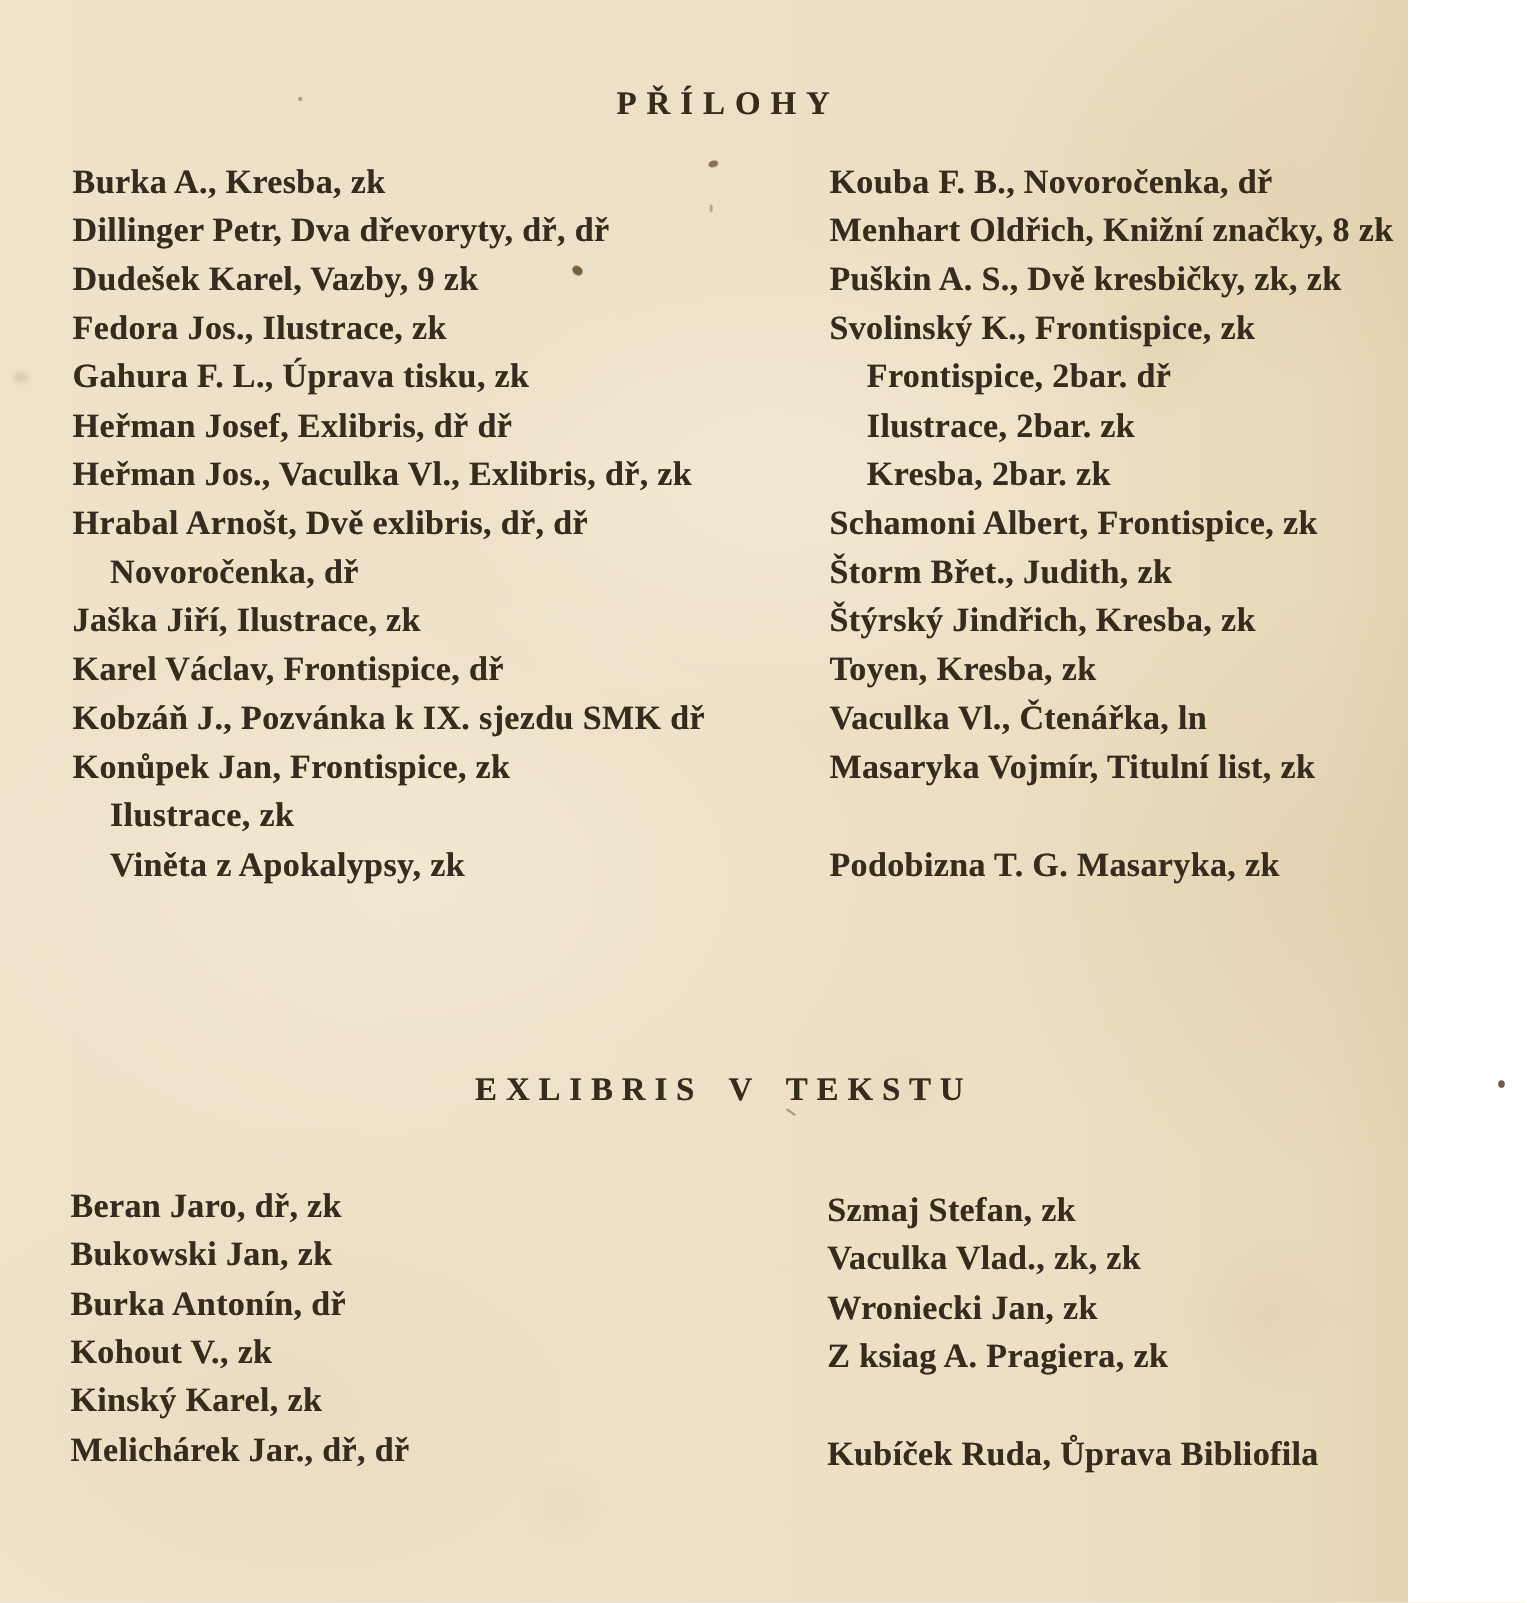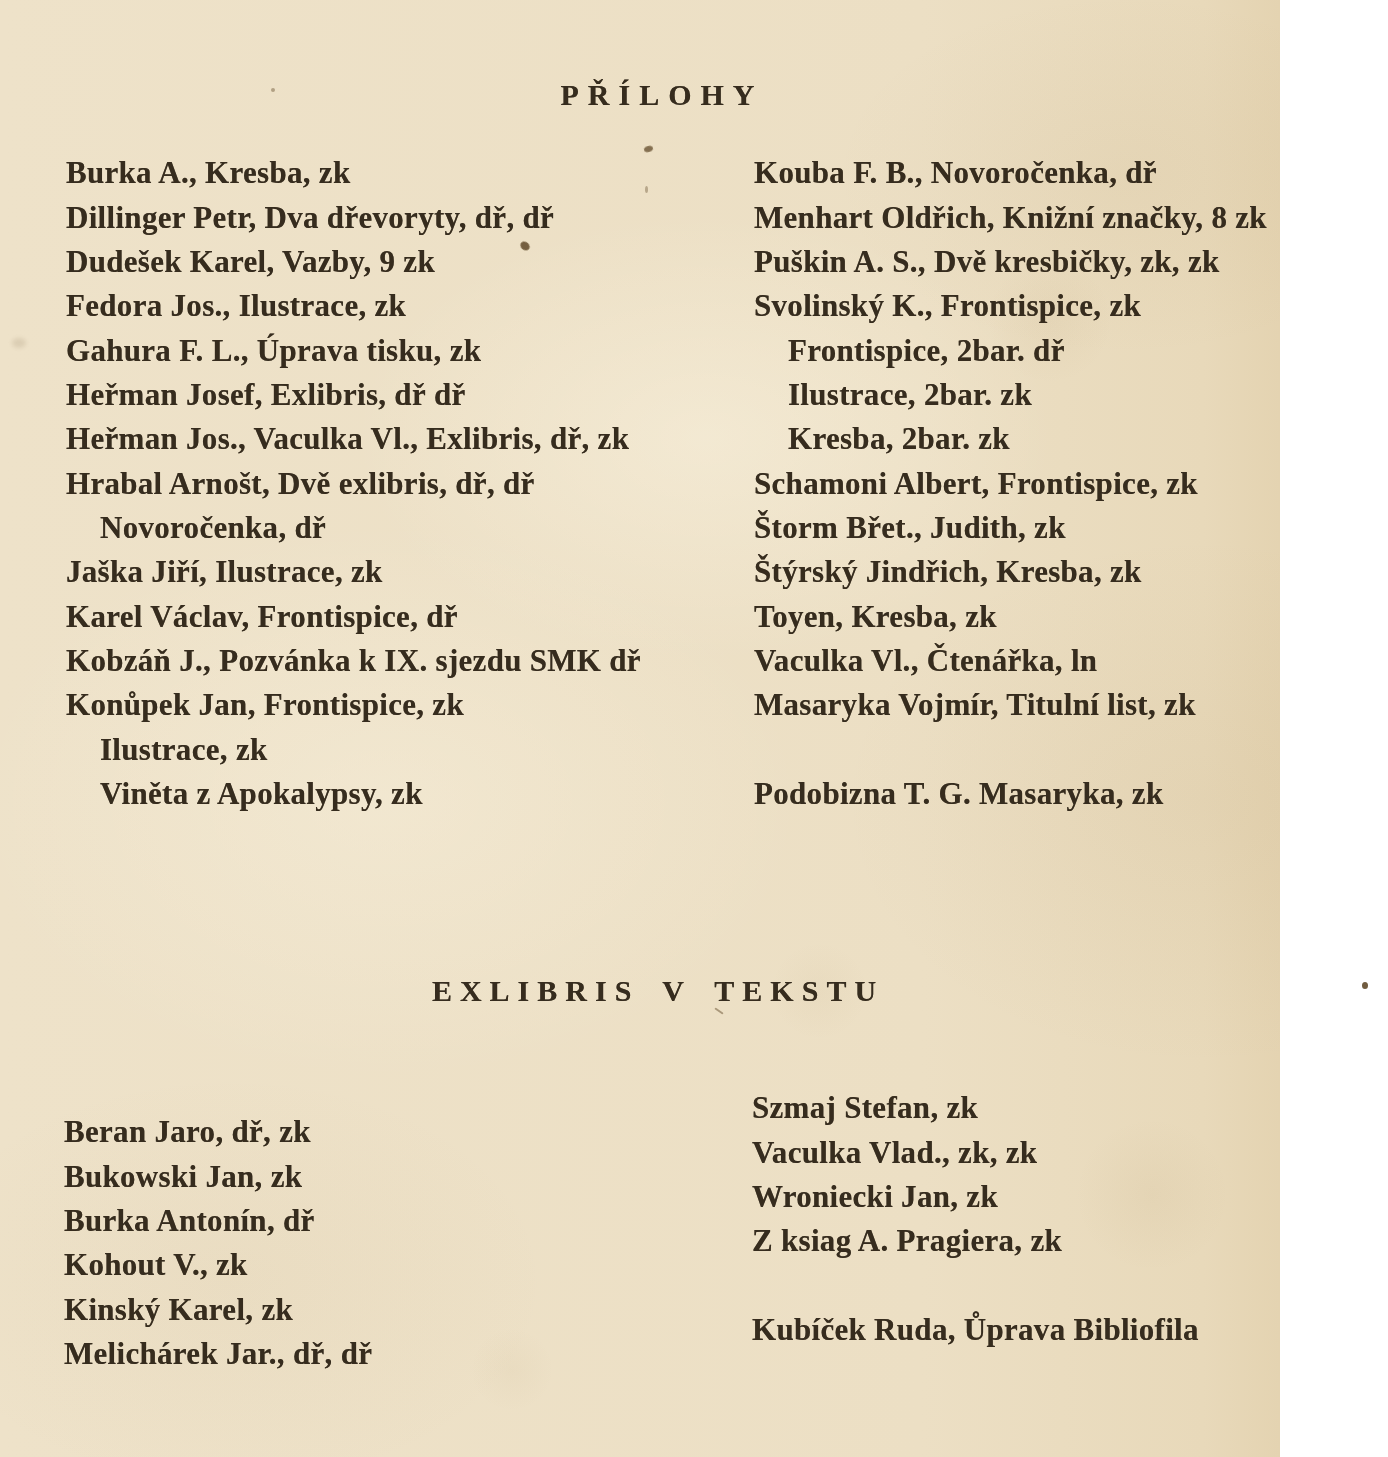--- a/index.html
+++ b/index.html
@@ -57,26 +57,26 @@
     padding-left: 18px;
     letter-spacing: 8px;
     word-spacing: 8px;
   }
   .col {
     position: absolute;
     width: 640px;
   }
   .sec1-left  { left: 66px;  top: 147px; }
   .sec1-right { left: 754px; top: 147px; }
-  .sec2-left  { left: 64px;  top: 1078px; margin-top: 28px; }
+  .sec2-left  { left: 64px;  top: 1078px; }
   .sec2-right { left: 752px; top: 1082px; }
   .line {
     height: 44.35px;
     display: flex;
-    align-items: flex-end;
+    align-items: flex-start;
     font-size: 31px;
     font-weight: 700;
     letter-spacing: 0.3px;
     white-space: nowrap;
     text-shadow: 0 0 0.6px rgba(54,44,30,0.55);
   }
   .line.indent { padding-left: 34px; }
   .speck {
     position: absolute;
     pointer-events: none;

